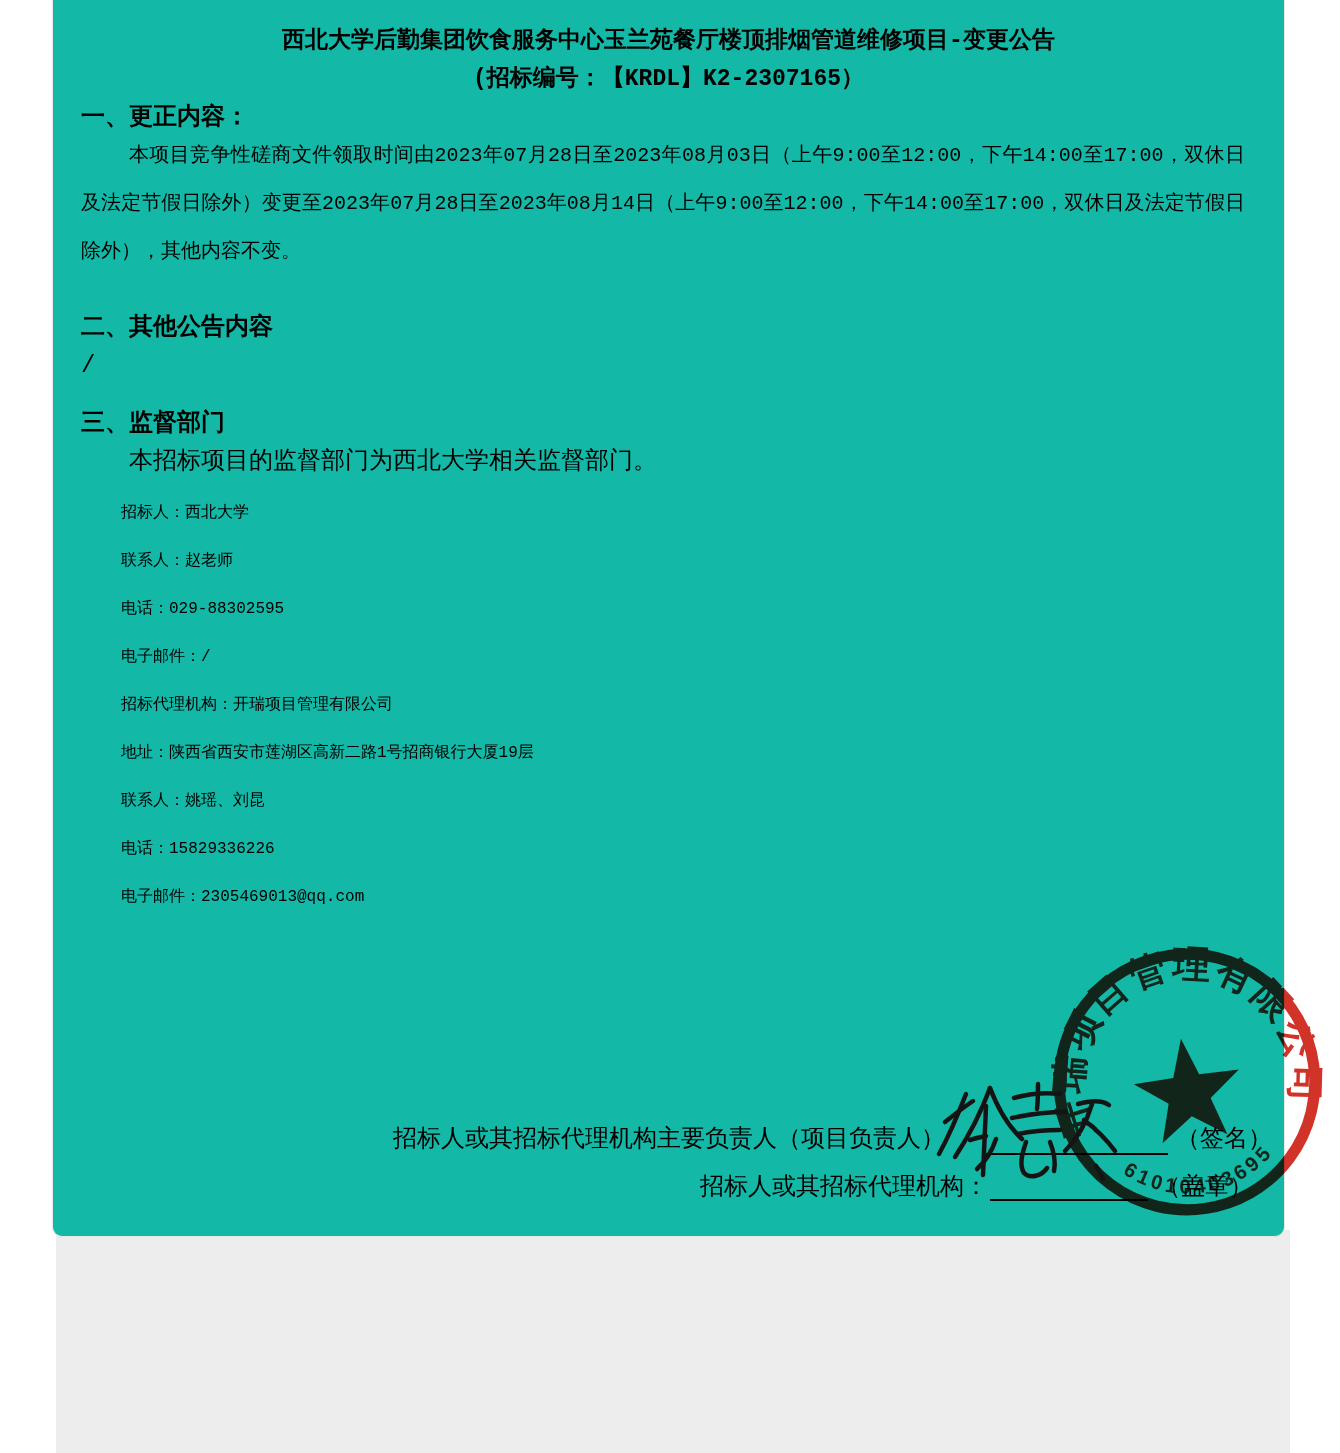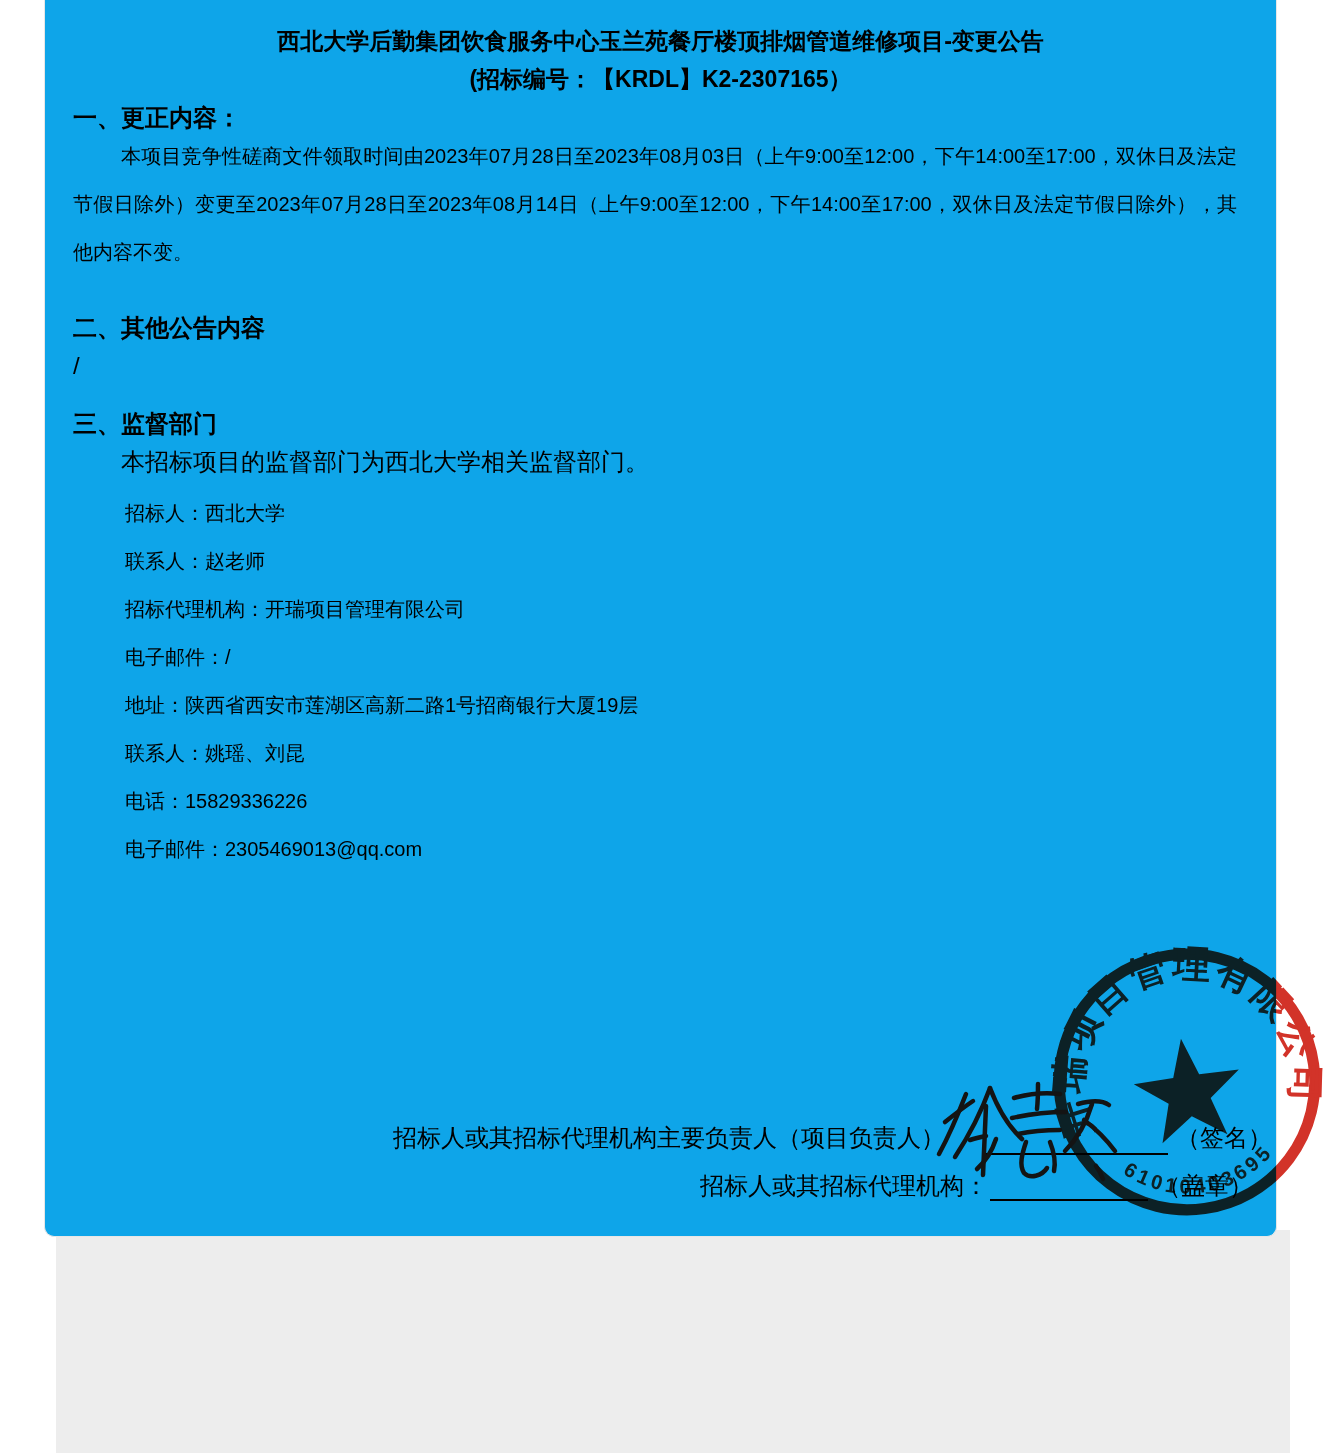--- a/index.html
+++ b/index.html
@@ -15,26 +15,27 @@
 
   
   .footer-area {
     position:absolute; left:56px; top:1230px;
     width:1234px; height:223px;
     background:#ededed;
   }
 
   
   .card {
-    position:absolute; left:44px; top:0;
+    position:absolute; left:52px; top:0;
     width:1233px; height:1237px;
-    background:#0ea5e9;
+    background:#14b8a6;
     border:1px solid #e7e7e7; border-top:none;
     border-radius:0 0 10px 10px;
     box-sizing:border-box;
+    font-family:Liberation Mono, monospace;
   }
   .content { padding:26px 28px 0 28px; }
 
   .doc-title {
     text-align:center; font-weight:bold;
     font-size:23px; line-height:30px;
   }
   .doc-subtitle {
     text-align:center; font-weight:bold;
     font-size:23px; line-height:30px;
@@ -53,22 +54,22 @@
     text-indent:48px; width:1164px;
     text-align:justify;
   }
   .body-line {
     font-size:24px; line-height:48px;
   }
   .body-line.indent { text-indent:48px; }
 
   .contact-list { margin-top:3px; }
   .contact-line {
-    font-size:20px; line-height:48px;
-    margin-left:52px; white-space:nowrap;
+    font-size:16px; line-height:48px;
+    margin-left:40px; white-space:nowrap;
   }
 
   
   .sig-text {
     position:absolute; font-size:24px; line-height:28px;
     white-space:nowrap; color:#000;
   }
   .sig-label-1 { right:395px; top:1124px; }
   .sig-suffix-1 { left:1176px; top:1124px; }
   .sig-label-2 { right:352px; top:1172px; }
@@ -110,22 +111,23 @@
       <div class="sec-heading h2">二、其他公告内容</div>
       <div class="body-line">/</div>
 
       <div class="sec-heading h3">三、监督部门</div>
       <div class="body-line indent">本招标项目的监督部门为西北大学相关监督部门。</div>
 
 
       <div class="contact-list">
         <div class="contact-line">招标人：西北大学</div>
         <div class="contact-line">联系人：赵老师</div>
+        <div class="contact-line">电话：029-88302595</div>
+        <div class="contact-line">电子邮件：/</div>
         <div class="contact-line">招标代理机构：开瑞项目管理有限公司</div>
-        <div class="contact-line">电子邮件：/</div>
         <div class="contact-line">地址：陕西省西安市莲湖区高新二路1号招商银行大厦19层</div>
         <div class="contact-line">联系人：姚瑶、刘昆</div>
         <div class="contact-line">电话：15829336226</div>
         <div class="contact-line">电子邮件：2305469013@qq.com</div>
       </div>
 
     </div>
   </div>
 
   <span class="sig-text sig-label-1">招标人或其招标代理机构主要负责人（项目负责人）</span>

